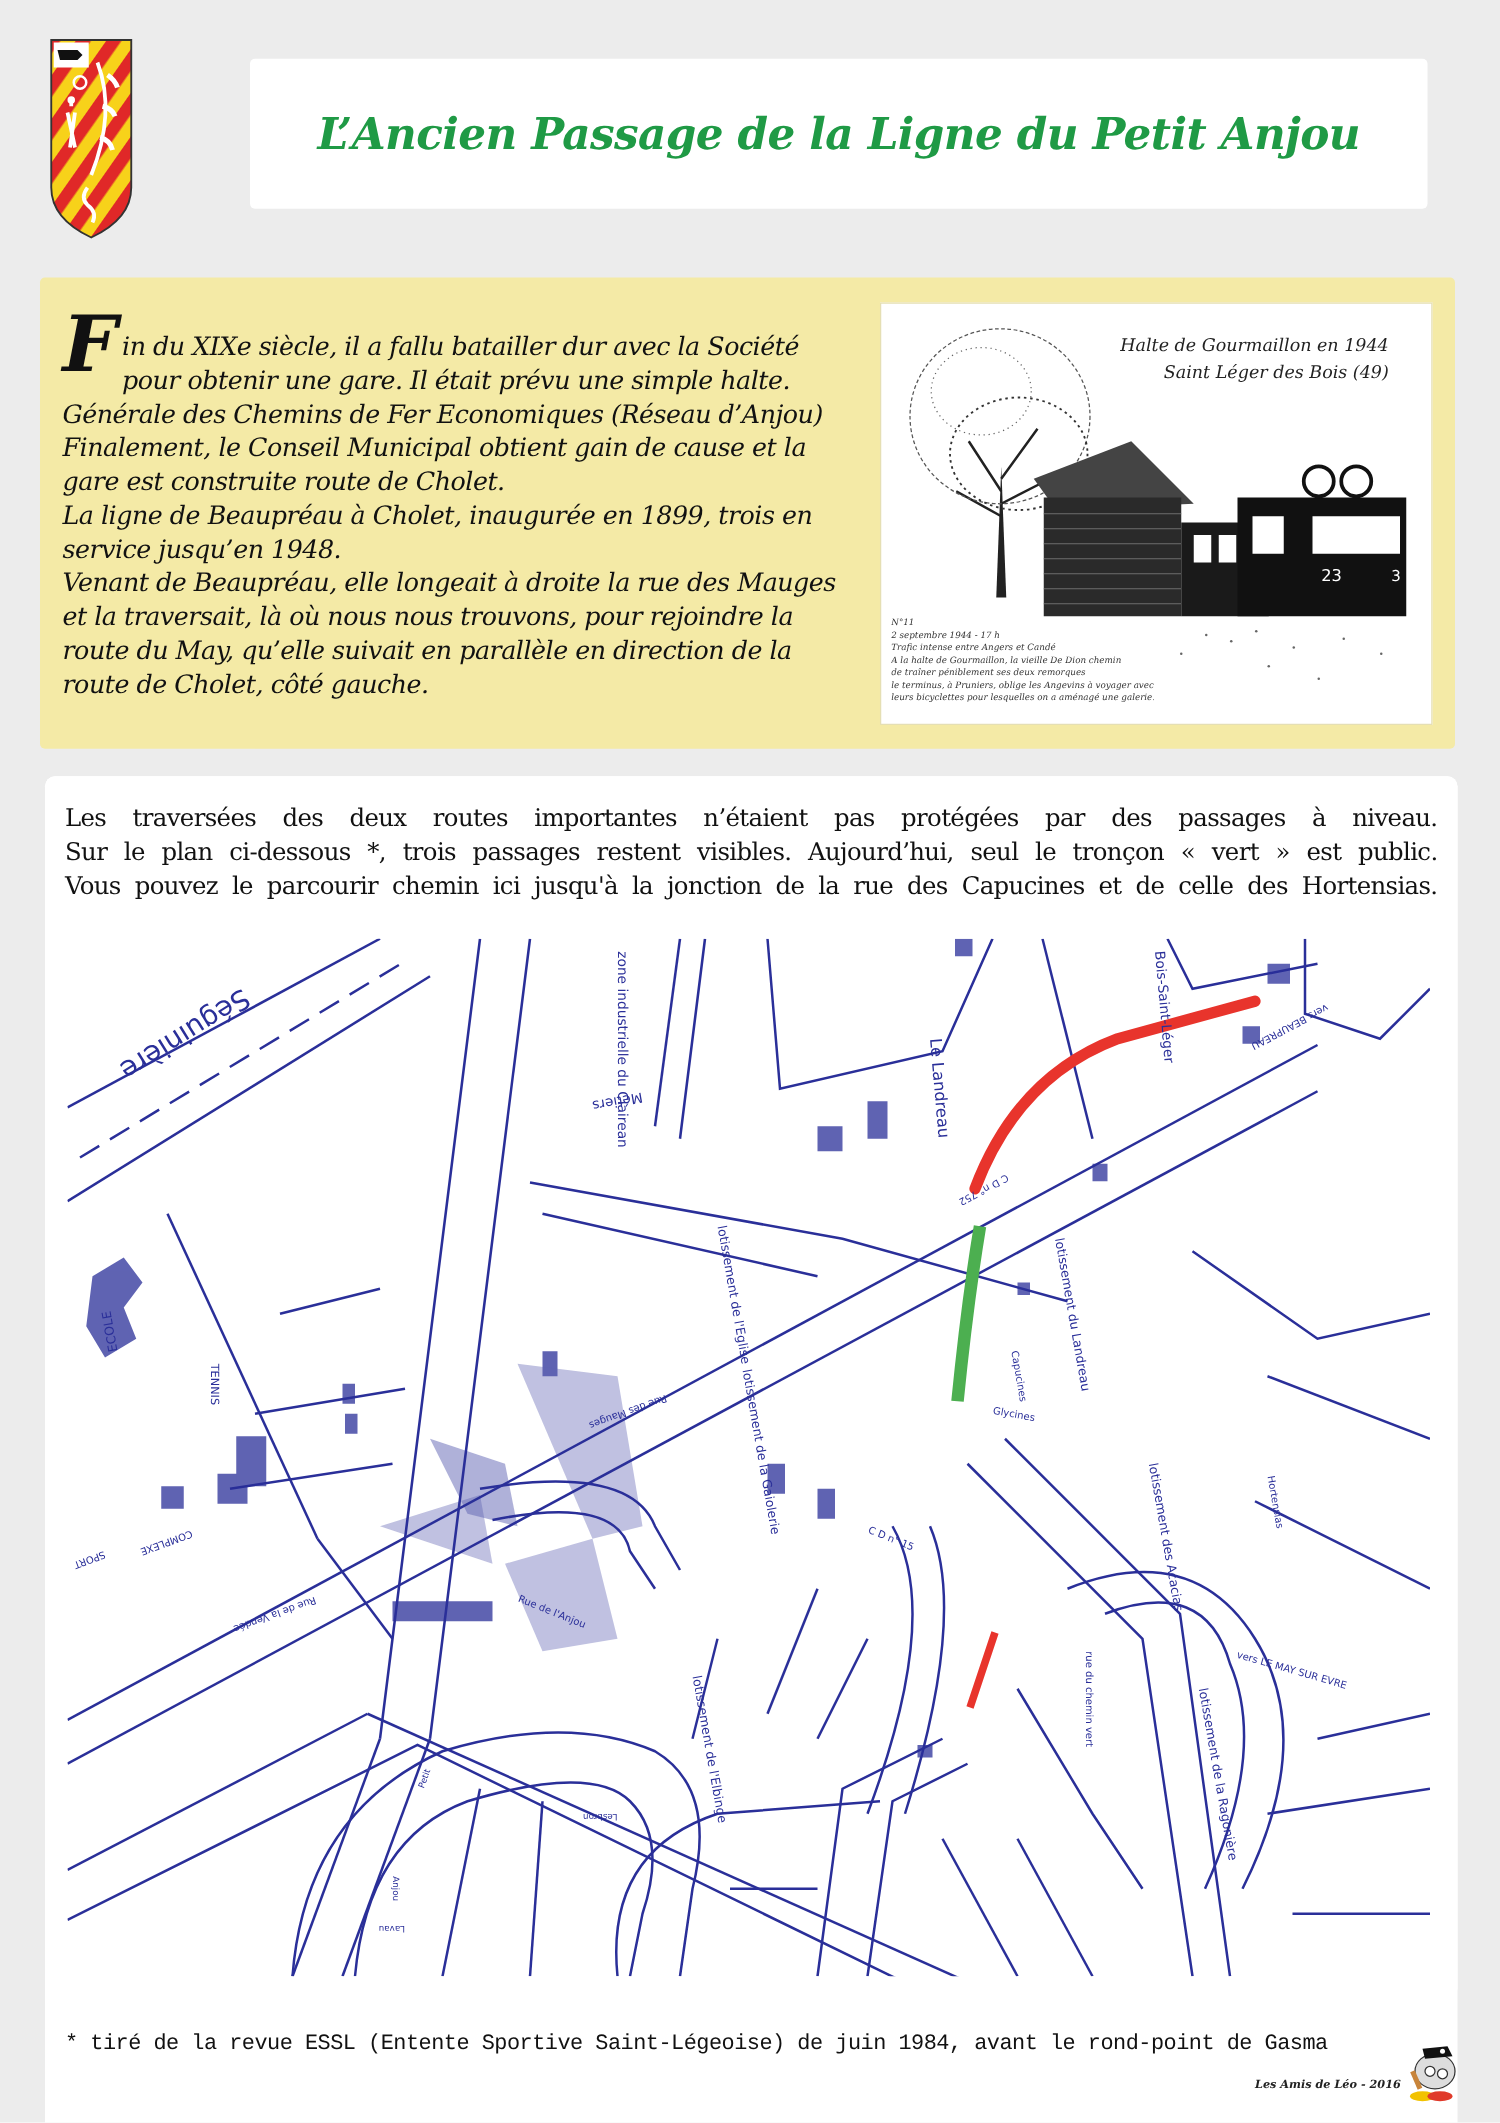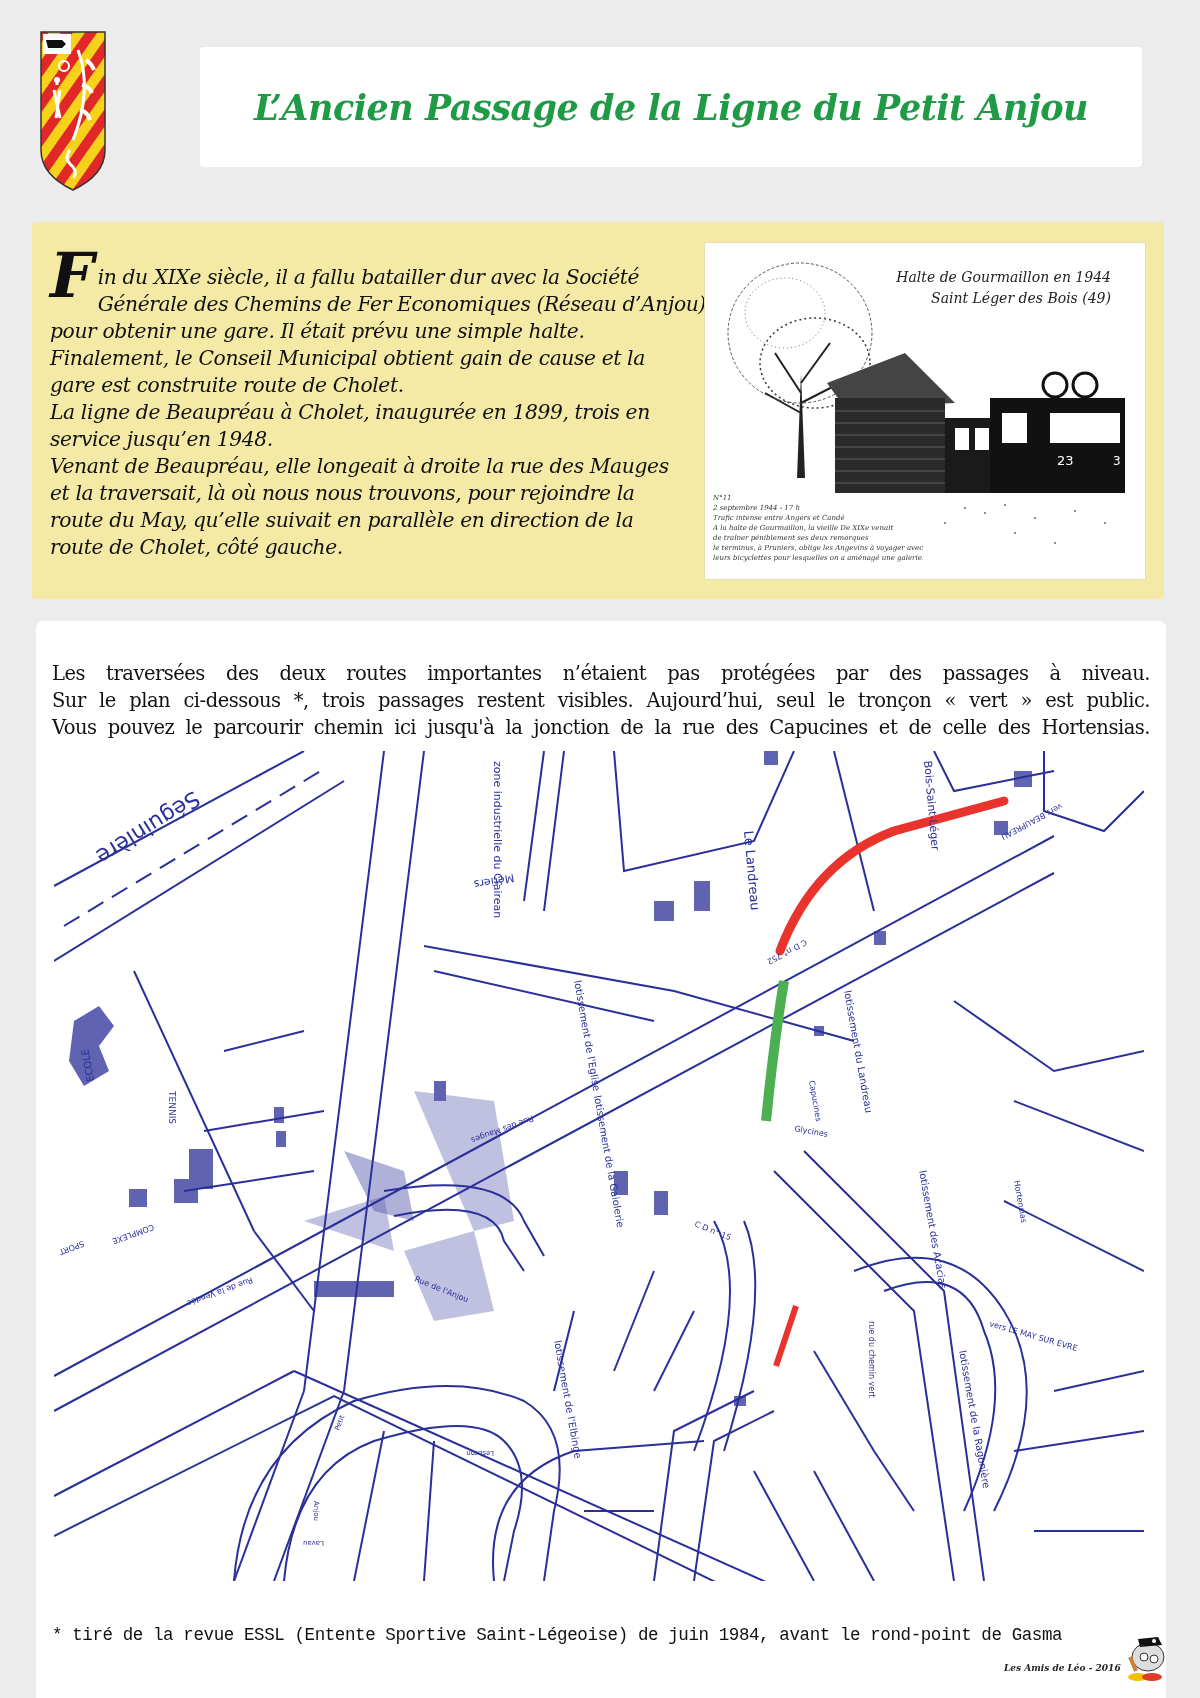--- a/index.html
+++ b/index.html
@@ -49,21 +49,21 @@
   }
   .photo-note span { display:block; white-space: nowrap; overflow: hidden; }
   .map-box {
     position: absolute; left: 36px; top: 621px; width: 1130px; height: 1320px;
     background: #fff; border-radius: 8px; height: 1318px;
   }
   .map-box { height: 1318px; }
   .map-intro {
     position: absolute; left: 16px; top: 20px; width: 1098px;
     font-family: "DejaVu Serif", serif; font-size: 19.5px; line-height: 27px;
-    color: #111; text-align: justify; letter-spacing: -0.5px; margin-top: 19px;
+    color: #111; text-align: justify; letter-spacing: -0.5px;
   }
   .map-intro span { display: block; text-align-last: justify; }
   .map-svg { position: absolute; left: 18px; top: 130px; width: 1090px; height: 830px; }
   .footnote {
     position: absolute; left: 16px; top: 1004px;
     font-family: Liberation Mono, monospace; font-size: 17.5px; color: #111; letter-spacing: -0.4px;
   }
   .credit {
     position: absolute; left: 1004px; top: 1663px;
     font-family: "DejaVu Serif", serif; font-style: italic; font-size: 9px;
@@ -100,22 +100,22 @@
 </svg>
 
 <div class="title-box">
   <h1>L’Ancien Passage de la Ligne du Petit Anjou</h1>
 </div>
 
 <div class="intro-box">
   <div class="intro-text">
     <span class="dropcap">F</span>
     <span class="first-line">in du XIXe siècle, il a fallu batailler dur avec la Société</span>
+    <span class="line">pour obtenir une gare. Il était prévu une simple halte.</span>
     <span class="line">Générale des Chemins de Fer Economiques (Réseau d’Anjou)</span>
-    <span class="line">pour obtenir une gare. Il était prévu une simple halte.</span>
     <span class="line">Finalement, le Conseil Municipal obtient gain de cause et la</span>
     <span class="line">gare est construite route de Cholet.</span>
     <span class="line">La ligne de Beaupréau à Cholet, inaugurée en 1899, trois en</span>
     <span class="line">service jusqu’en 1948.</span>
     <span class="line">Venant de Beaupréau, elle longeait à droite la rue des Mauges</span>
     <span class="line">et la traversait, là où nous nous trouvons, pour rejoindre la</span>
     <span class="line">route du May, qu’elle suivait en parallèle en direction de la</span>
     <span class="line">route de Cholet, côté gauche.</span>
   </div>
 </div>
@@ -171,21 +171,21 @@
     </g>
   </svg>
   <div class="photo-caption">
     <span>Halte de Gourmaillon en 1944</span>
     <span>Saint Léger des Bois (49)</span>
   </div>
   <div class="photo-note">
     <span>N°11</span>
     <span>2 septembre 1944 - 17 h</span>
     <span>Trafic intense entre Angers et Candé</span>
-    <span>A la halte de Gourmaillon, la vieille De XIXe venait</span>
+    <span>A la halte de Gourmaillon, la vieille De Dion chemin</span>
     <span>de traîner péniblement ses deux remorques</span>
     <span>le terminus, à Pruniers, oblige les Angevins à voyager avec</span>
     <span>leurs bicyclettes pour lesquelles on a aménagé une galerie.</span>
   </div>
 </div>
 
 <div class="map-box" style="height:1318px;">
 </div>
 <div class="map-box" style="background:#fff;height:978px;">
   <div class="map-intro">

